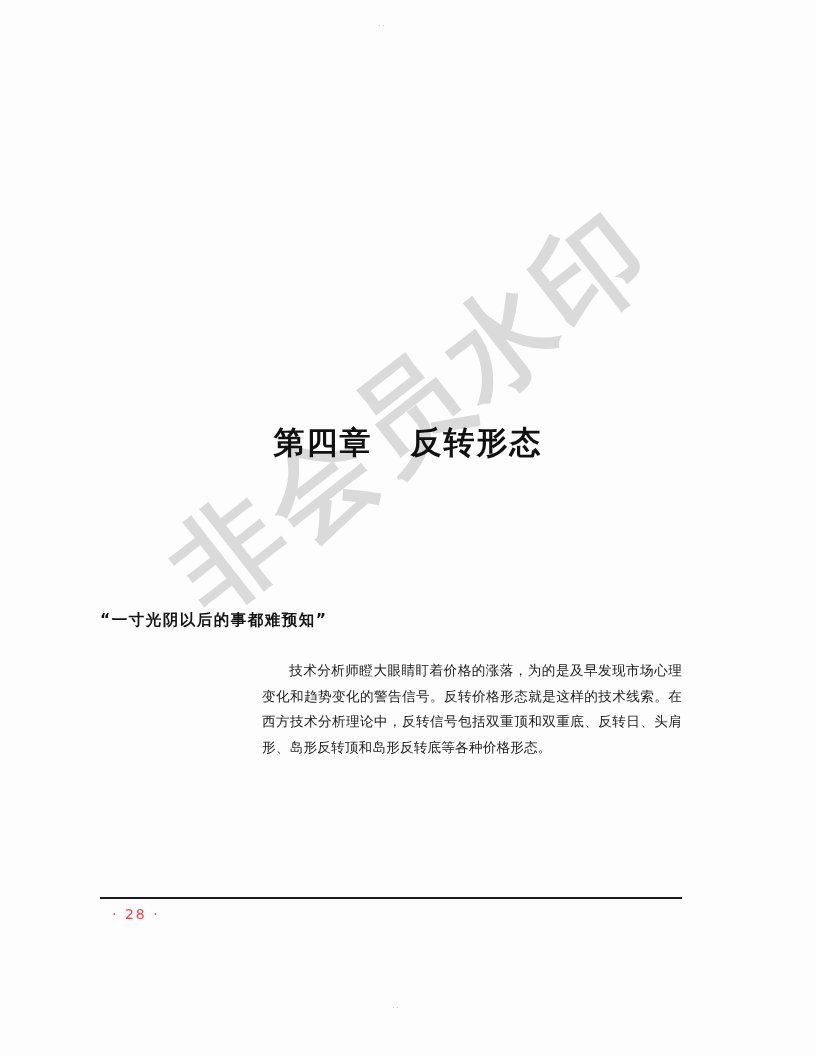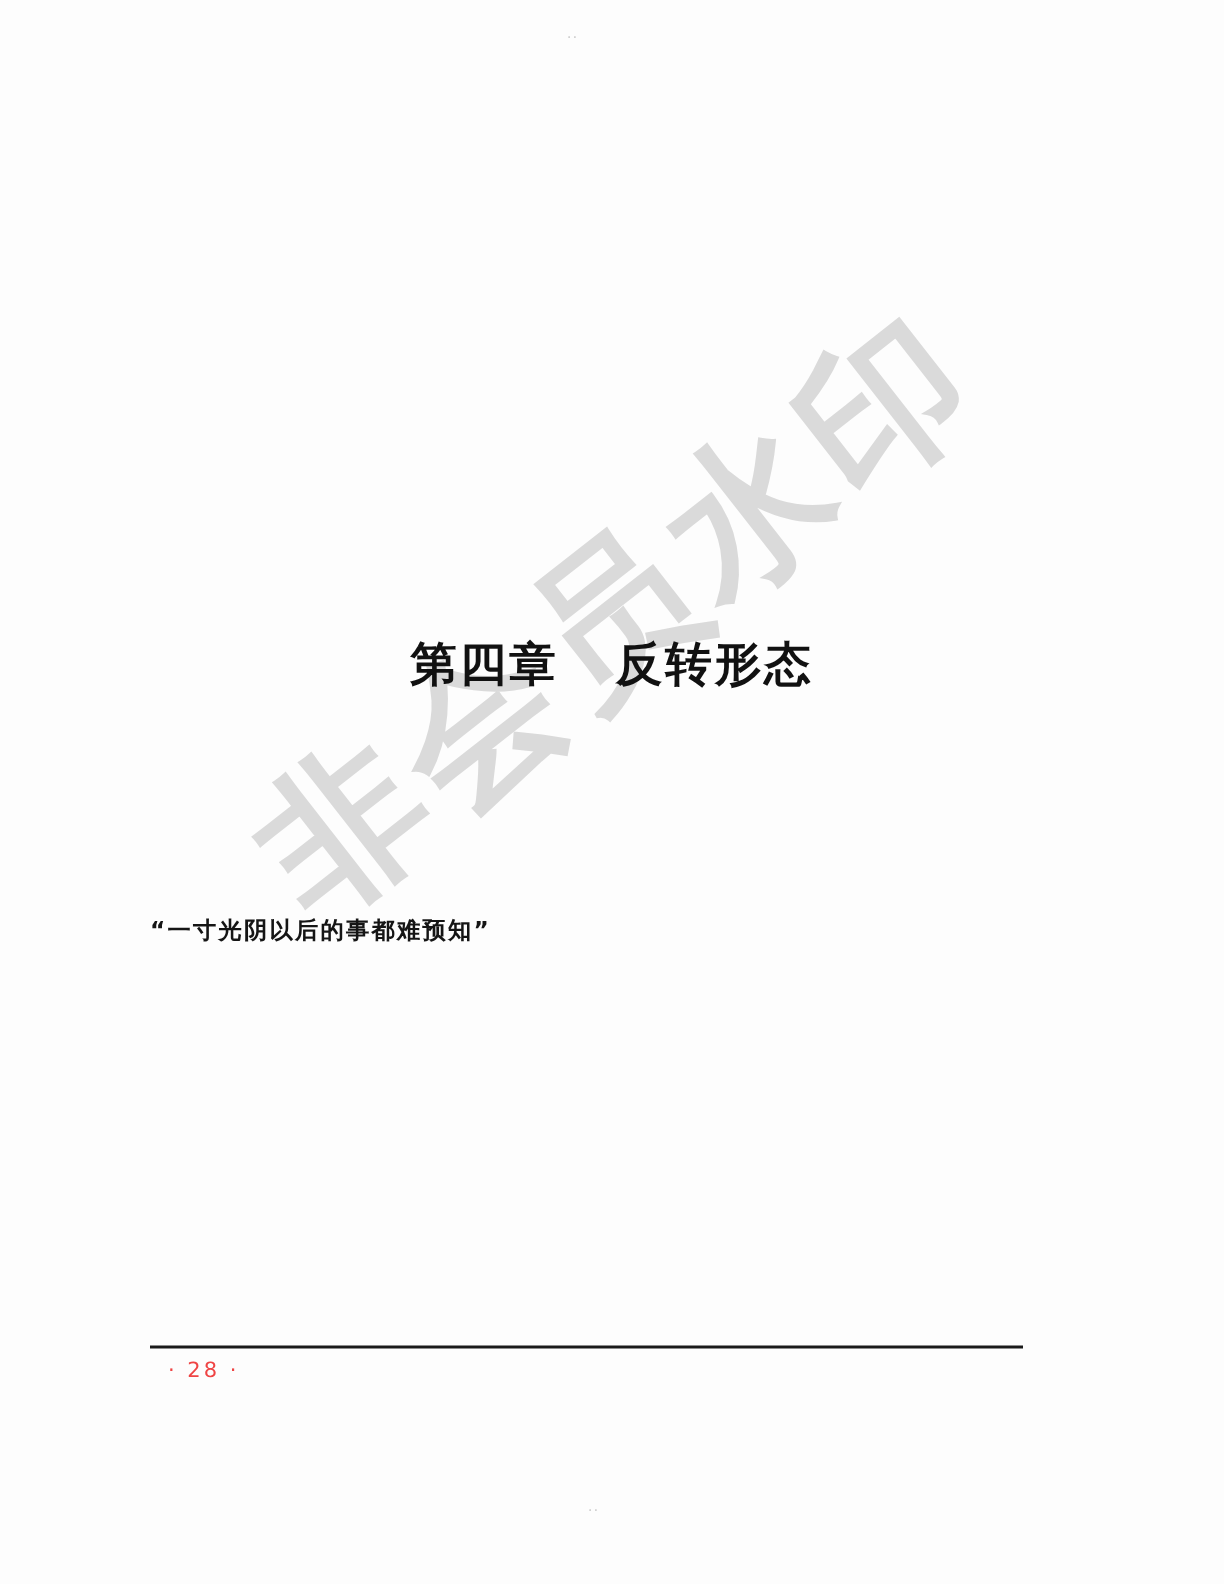--- a/index.html
+++ b/index.html
@@ -125,20 +125,21 @@
 
   <div class="watermark">非会员水印</div>
 
   <div class="chapter-title">
     <span>第四章</span><span class="gap"></span><span>反转形态</span>
   </div>
 
   <div class="epigraph">“一寸光阴以后的事都难预知”</div>
 
   <div class="body-block">
+    <p>技术分析师瞪大眼睛盯着价格的涨落，为的是及早发现市场心理变化和趋势变化的警告信号。反转价格形态就是这样的技术线索。在西方技术分析理论中，反转信号包括双重顶和双重底、反转日、头肩形、岛形反转顶和岛形反转底等各种价格形态。</p>
   </div>
 
   <div class="rule"></div>
   <div class="page-number">· 28 ·</div>
 
   <div class="scan-mark bottom">..</div>
 
 </div>
 
 </body></html>

